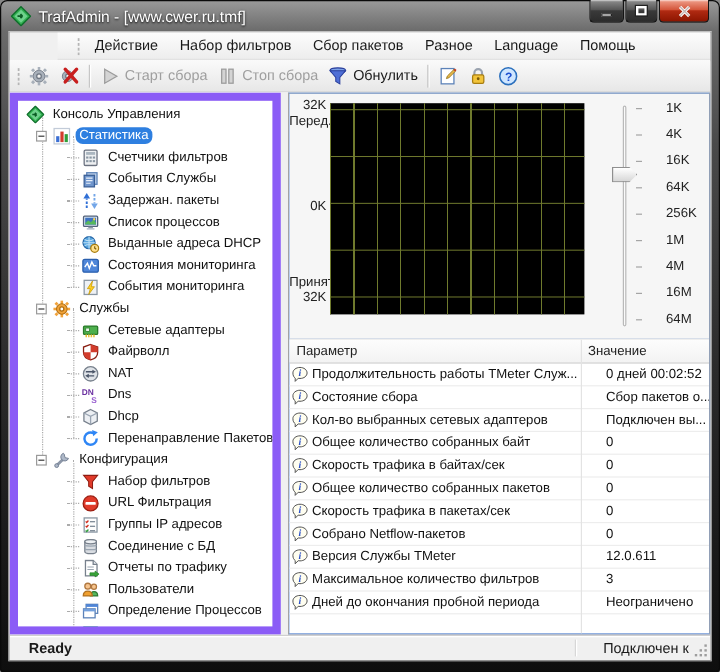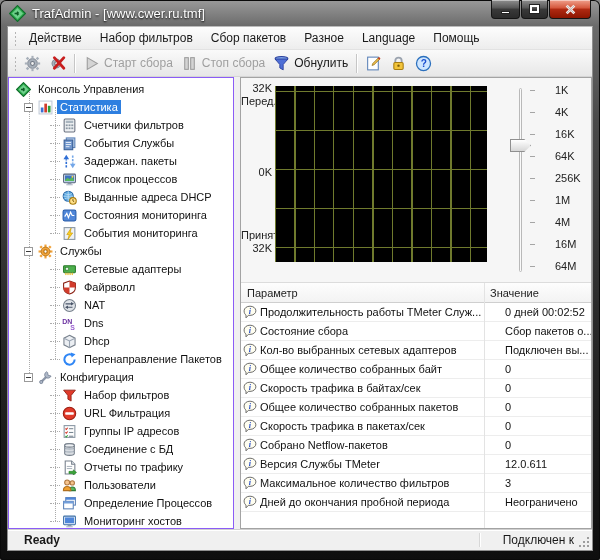--- a/index.html
+++ b/index.html
@@ -19,49 +19,49 @@
     box-shadow:inset 0 1px 0 rgba(255,255,255,.45);display:flex;align-items:center;justify-content:center;margin-left:1px;}
   .wbtn.min{width:29px;}.wbtn.max{width:27px;}
   .wbtn.close{width:42px;background:linear-gradient(#f0a08c,#d4553a 45%,#b02a12 50%,#8c1500);}
   .glyph-min{width:9px;height:3px;background:#fff;border:1px solid #222;margin-top:6px;}
   .glyph-max{width:9px;height:8px;border:2px solid #fff;outline:1px solid #222;background:transparent;}
   .glyph-close svg{width:11px;height:11px;display:block;}
   
   .client{height:525px;background:#f0f0f0;border:1px solid #8f8f8f;border-top:1px solid #bbb;
     display:flex;flex-direction:column;overflow:hidden;}
   
-  .menubar{height:23px;flex:0 0 23px;display:flex;align-items:center;padding-left:3px;
-    background:linear-gradient(#fdfdfd,#ededed);border-bottom:1px solid #e2e2e2;}
+  .menubar{height:23px;flex:0 0 23px;display:flex;align-items:center;padding-left:13px;
+    background:linear-gradient(#fdfdfd,#ededed);border-bottom:1px solid #e2e2e2;margin-left:40px;}
   .grip{width:3px;height:15px;margin:0 3px;background-image:radial-gradient(#b5b5b5 40%,transparent 45%);background-size:3px 4px;}
   .menu-item{padding:3px 9px;font-size:12px;color:#1a1a1a;cursor:default;}
   
   .toolbar{height:27px;flex:0 0 27px;display:flex;align-items:center;padding-left:3px;
     background:linear-gradient(#fafafa,#e7e7e7);border-bottom:1px solid #d5d5d5;box-shadow:0 1px 0 #fff;}
   .tb-btn{display:flex;align-items:center;gap:4px;padding:2px 4px;font-size:12px;color:#1a1a1a;border-radius:2px;}
   .tb-btn .ticon{width:17px;height:17px;display:inline-flex;}
   .tb-btn .ticon svg{width:100%;height:100%;}
   .tb-btn.disabled{color:#9f9f9f;}
   .tb-sep{width:1px;height:19px;background:#c6c6c6;margin:0 4px;box-shadow:1px 0 0 #fff;}
   
   .main{flex:1;display:flex;background:#f0f0f0;overflow:hidden;}
-  .tree-panel{width:226px;flex:0 0 226px;background:#fff;border:1px solid #8b5cf6;overflow:hidden;position:relative;padding-top:2px;}
+  .tree-panel{width:226px;flex:0 0 226px;background:#fff;border:7px solid #8b5cf6;overflow:hidden;position:relative;padding-top:2px;}
   .splitter{width:6px;flex:0 0 6px;}
   .right-panel{flex:1;background:#3b82f6;border:1px solid #a3a3a3;display:flex;flex-direction:column;overflow:hidden;}
   
   .tree-item{height:18px;display:flex;align-items:center;font-size:11px;white-space:nowrap;position:relative;z-index:2;color:#111;}
   .tree-item.lvl0{padding-left:7px;}
   .tree-item.lvl1{padding-left:15px;}
   .tree-item.lvl2{padding-left:41px;}
   .expand-box{width:9px;height:9px;border:1px solid #9a9a9a;background:#fff;position:relative;margin-right:5px;flex:0 0 9px;}
   .expand-box::after{content:"";position:absolute;left:1px;top:3px;width:5px;height:1px;background:#3a3a3a;}
   .connector{width:10px;border-top:1px dotted #ababab;margin-right:2px;flex:0 0 10px;}
   .tree-icon{width:15px;height:15px;margin-right:4px;display:inline-flex;flex:0 0 15px;}
   .tree-icon svg{width:100%;height:100%;}
   .tree-label{padding:1px 3px;}
-  .tree-label.selected{background:#2e7fe0;color:#fff;}
+  .tree-label.selected{background:#2e7fe0;color:#fff;border-radius:6px;}
   .spine{position:absolute;width:1px;border-left:1px dotted #ababab;z-index:1;}
   
   .graph-section{height:204px;flex:0 0 204px;position:relative;background:#f6f6f6;font-size:11px;color:#222;}
   .plot{position:absolute;left:34px;top:8px;width:212px;height:176px;background-color:#000;
     background-image:repeating-linear-gradient(to bottom,#6f7a2d 0 1px,transparent 1px 39px),
                      repeating-linear-gradient(to right,#6f7a2d 0 1px,transparent 1px 19.5px);
     background-position:0 5px,0 0;}
   .axis-label{position:absolute;width:31px;text-align:right;}
   .al-top{top:4px;left:0;}
   .al-topcap{top:17px;left:0;}

